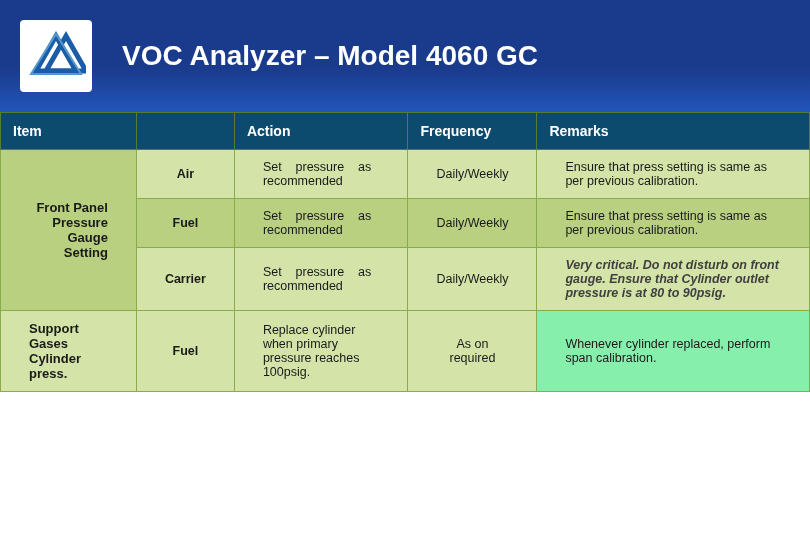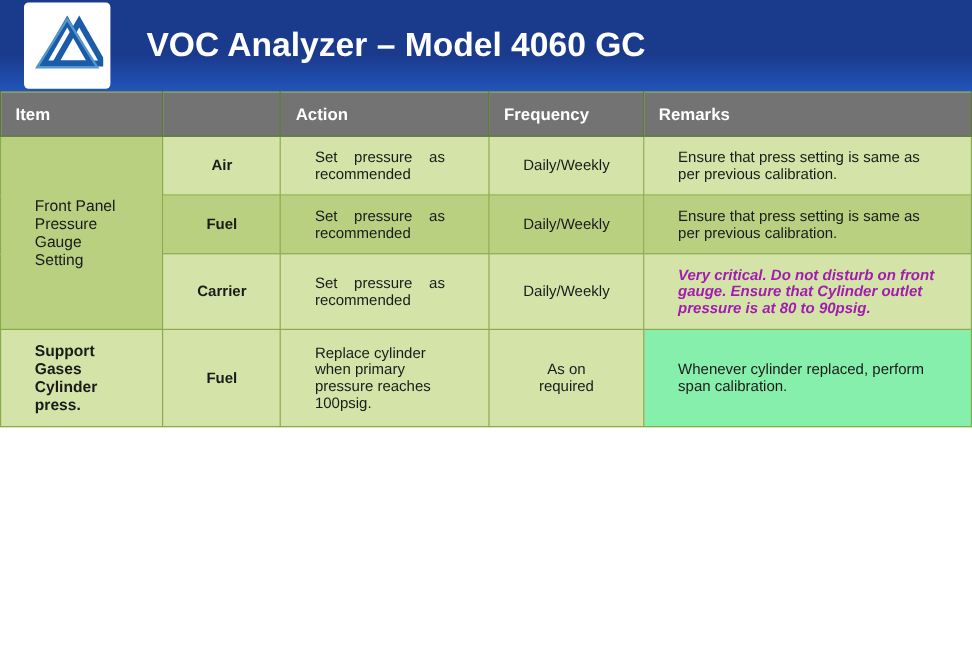--- a/index.html
+++ b/index.html
@@ -10,21 +10,21 @@
       font-size: 13px;
       background: #fff;
       overflow: hidden;
     }
 
     .header {
       background: linear-gradient(180deg, #1a3a8c 0%, #1a3a8c 60%, #2255bb 100%);
       display: flex;
       align-items: center;
       padding: 10px 20px;
-      height: 76px;
+      height: 112px;
     }
 
     .logo {
       width: 72px;
       height: 72px;
       background: #fff;
       border-radius: 4px;
       display: flex;
       align-items: center;
       justify-content: center;
@@ -47,21 +47,21 @@
     .table-container {
       padding: 0;
     }
 
     table {
       width: 100%;
       border-collapse: collapse;
     }
 
     thead tr {
-      background: #737373;
+      background: #0c4a6e;
       padding-left: 48px;
     }
 
     thead th {
       color: #fff;
       font-weight: bold;
       font-size: 14px;
       padding: 10px 12px;
       text-align: left;
       border: 1px solid #5a7a2e;
@@ -77,21 +77,21 @@
 
     tbody td {
       padding: 10px 28px;
       border: 1px solid #8aab4a;
       vertical-align: middle;
       color: #1a1a1a;
       font-size: 12.5px;
     }
 
     .remarks-critical {
-      color: #a21caf;
+      color: #404040;
       font-weight: bold;
       font-style: italic;
     }
 
     .col-item { width: 140px; }
     .col-sub  { width: 80px; }
     .col-action { width: 180px; }
     .col-freq { width: 110px; }
     .col-remarks { width: 300px; }
 
@@ -126,21 +126,21 @@
         <th class="col-item">Item</th>
         <th class="col-sub"></th>
         <th class="col-action">Action</th>
         <th class="col-freq">Frequency</th>
         <th class="col-remarks">Remarks</th>
       </tr>
     </thead>
     <tbody>
 
       <tr>
-        <td rowspan="3" class="cell-item" style="background:#b8d080; font-weight:normal; text-align:left; vertical-align:middle; font-size:13px;">
+        <td rowspan="3" class="cell-item" style="background:#b8d080; font-weight:bold; text-align:right; vertical-align:middle; font-size:13px;">
           Front Panel<br>Pressure Gauge<br>Setting
         </td>
         <td style="font-weight:bold; text-align:center;">Air</td>
         <td>Set &nbsp;&nbsp; pressure &nbsp;&nbsp; as recommended</td>
         <td style="text-align:center;">Daily/Weekly</td>
         <td>Ensure that press setting is same as per previous calibration.</td>
       </tr>
       <tr>
         <td style="font-weight:bold; text-align:center;">Fuel</td>
         <td>Set &nbsp;&nbsp; pressure &nbsp;&nbsp; as recommended</td>

